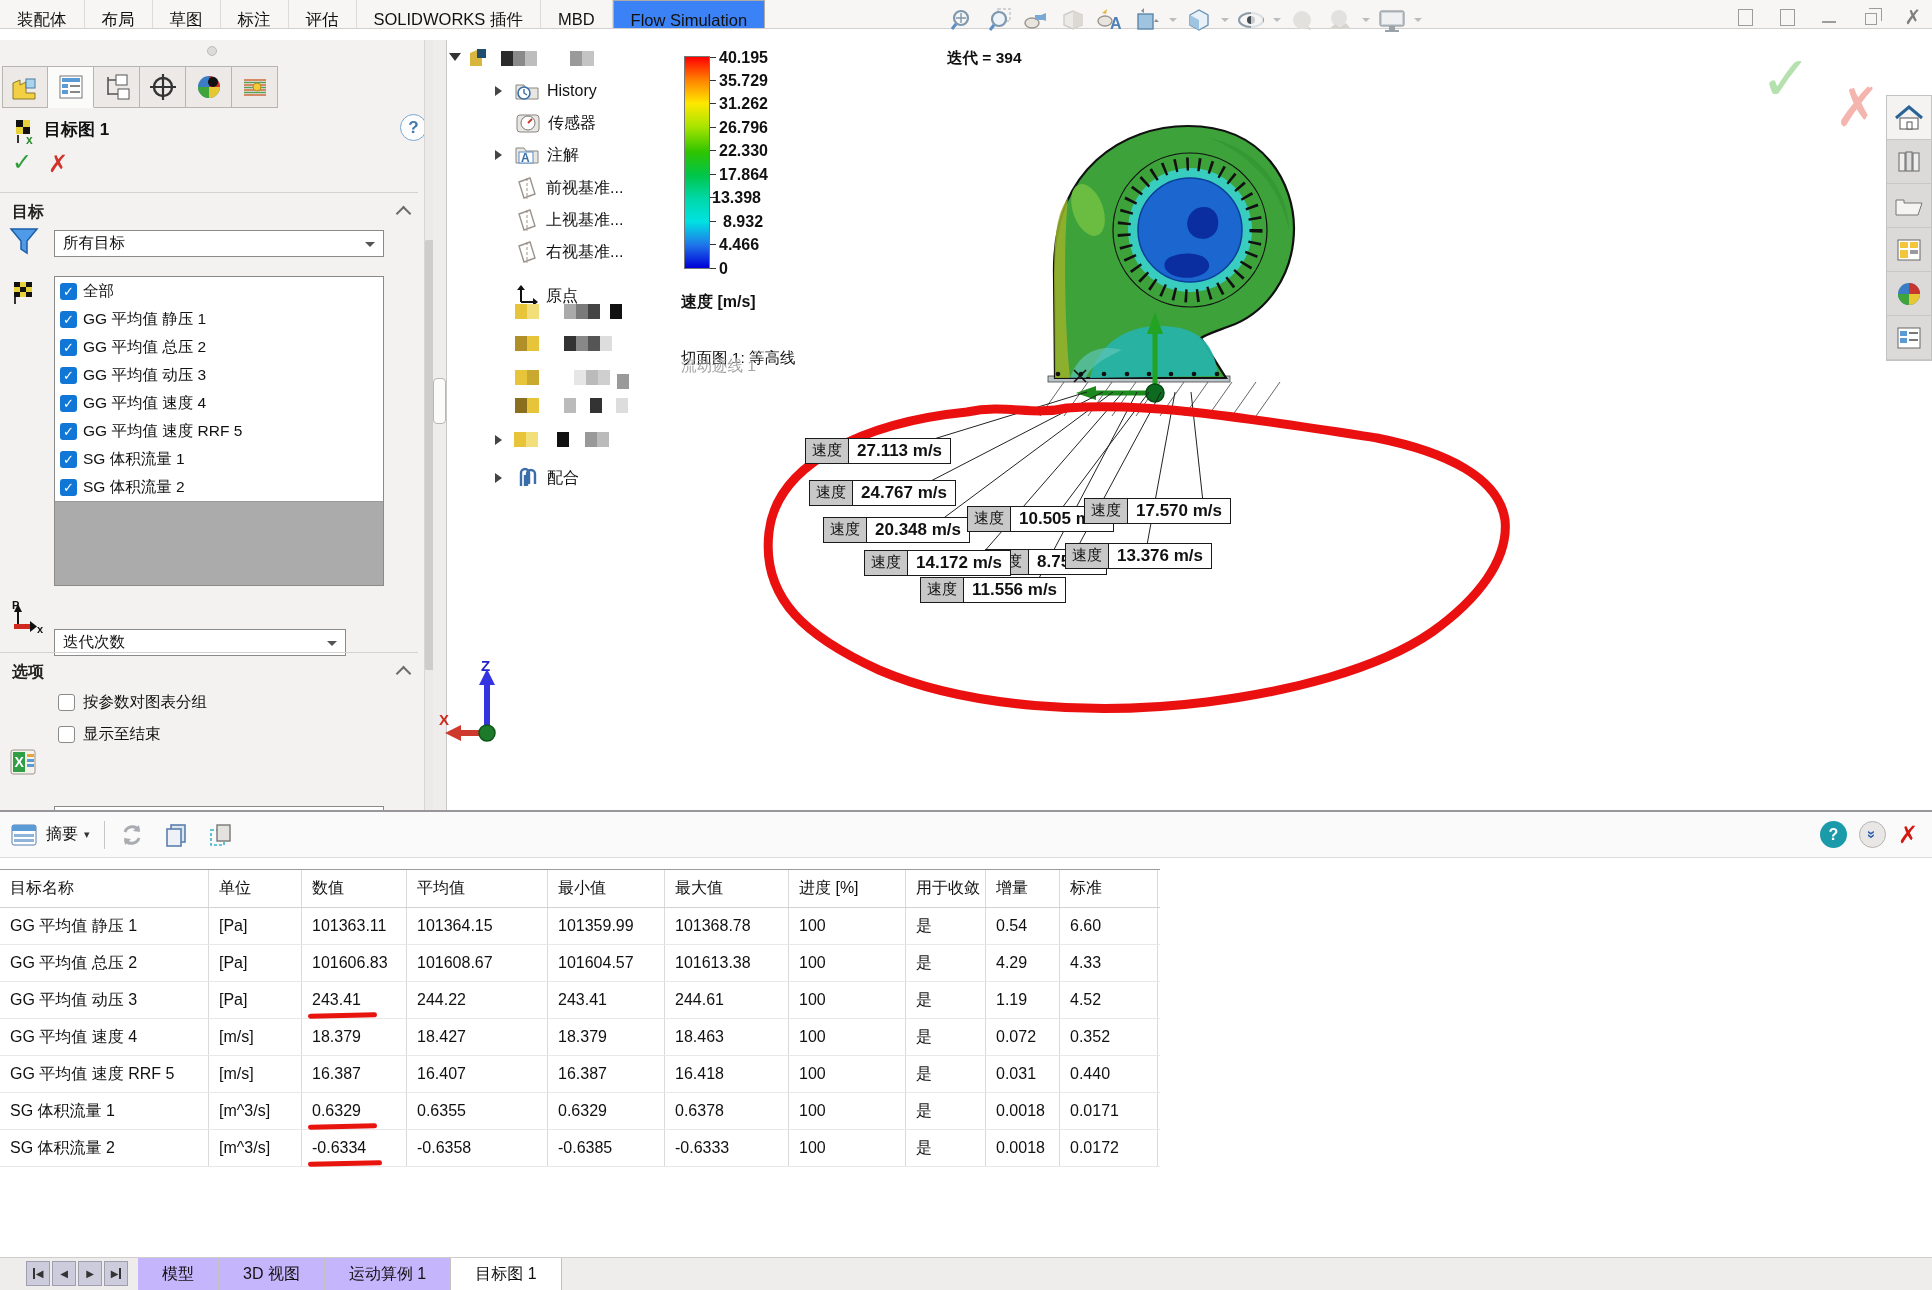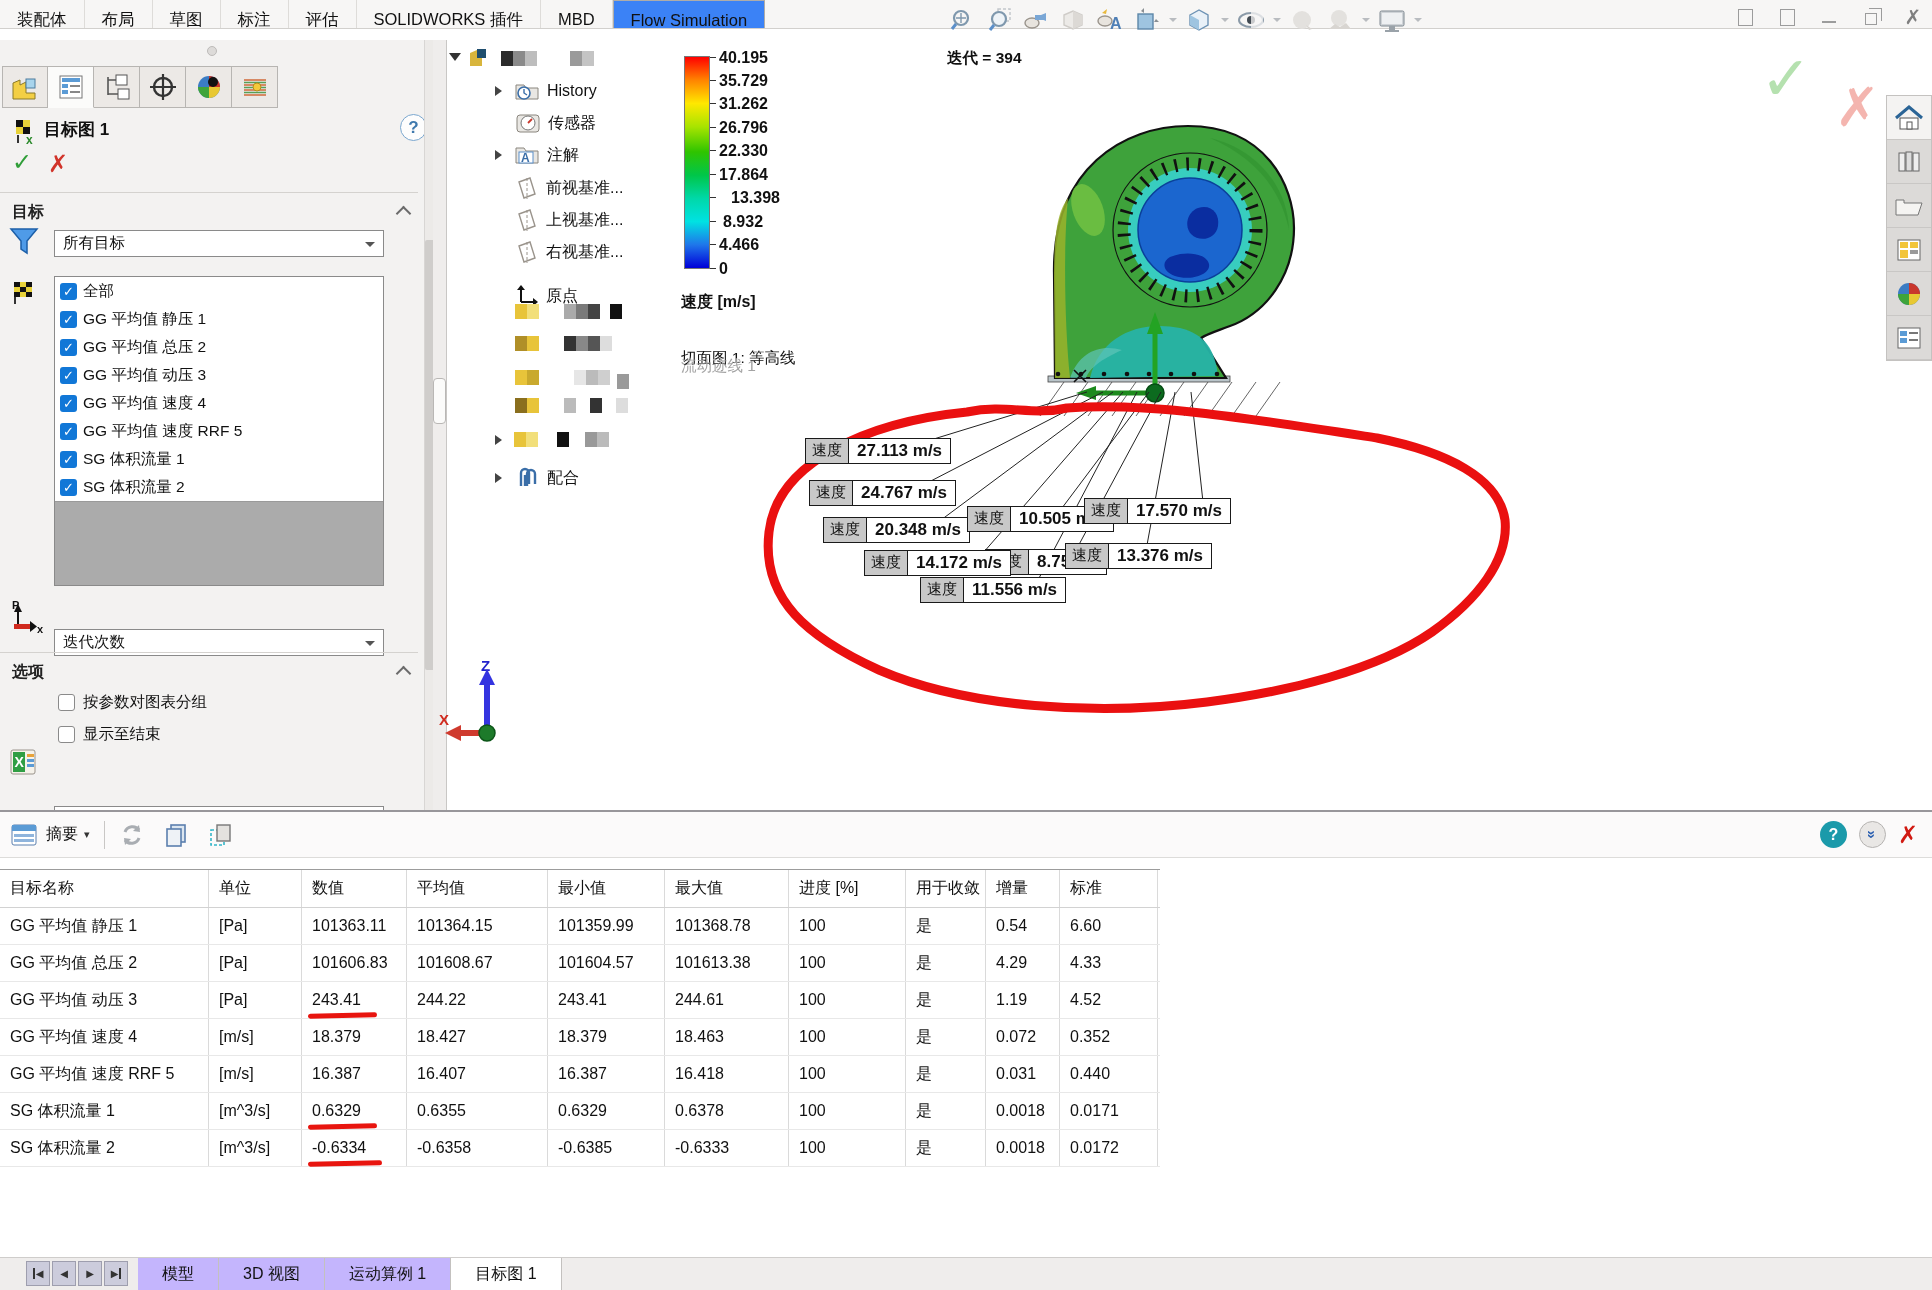--- a/index.html
+++ b/index.html
@@ -326,21 +326,21 @@
   </div>
 
   <div class="abs" style="left:10px;top:558px"><svg width="34" height="36">
         <text x="2" y="11" font-size="11" font-weight="bold" fill="#111">P</text>
         <line x1="8" y1="13" x2="8" y2="28" stroke="#111" stroke-width="2"></line>
         <path d="M4 14 L8 6 L12 14 Z" fill="#111"></path>
         <rect x="4" y="26" width="16" height="5" fill="#d02a1e"></rect>
         <path d="M20 23 L27 28.5 L20 34 Z" fill="#111"></path>
         <text x="27" y="35" font-size="11" font-weight="bold" fill="#111">x</text>
       </svg></div>
-  <div class="abs sel" style="left:54px;top:562px;width:330px">
+  <div class="abs sel" style="left:54px;top:562px;width:292px">
       <span>迭代次数</span>
       <span class="car"></span>
     </div>
 
   <div class="abs divline" style="top:612px"></div>
 
   <div class="abs sechead" style="left:12px;top:622px">选项</div>
   <div class="abs chevup" style="left:398px;top:628px"></div>
 
   <div class="abs optrow" style="top:652px">
@@ -527,21 +527,21 @@
       <div class="ltick" style="left:272px;top:32px">35.729</div>
     <div class="ltickline" style="left:263px;top:63px"></div>
       <div class="ltick" style="left:272px;top:55px">31.262</div>
     <div class="ltickline" style="left:263px;top:87px"></div>
       <div class="ltick" style="left:272px;top:79px">26.796</div>
     <div class="ltickline" style="left:263px;top:110px"></div>
       <div class="ltick" style="left:272px;top:102px">22.330</div>
     <div class="ltickline" style="left:263px;top:134px"></div>
       <div class="ltick" style="left:272px;top:126px">17.864</div>
     <div class="ltickline" style="left:263px;top:157px"></div>
-      <div class="ltick" style="left:284px;top:149px">13.398</div>
+      <div class="ltick" style="left:265px;top:149px">13.398</div>
     <div class="ltickline" style="left:263px;top:181px"></div>
       <div class="ltick" style="left:276px;top:173px">8.932</div>
     <div class="ltickline" style="left:263px;top:204px"></div>
       <div class="ltick" style="left:272px;top:196px">4.466</div>
     <div class="ltickline" style="left:263px;top:228px"></div>
       <div class="ltick" style="left:272px;top:220px">0</div>
     <div class="abs lcap" style="left:234px;top:252px">速度 [m/s]</div>
     <div class="abs" style="left:234px;top:308px;font-size:15.5px">切面图 1: 等高线</div>
     <div class="abs" style="left:234px;top:316px;font-size:15.5px;color:#a3a3a3">流动迹线 1</div>
   </div>

